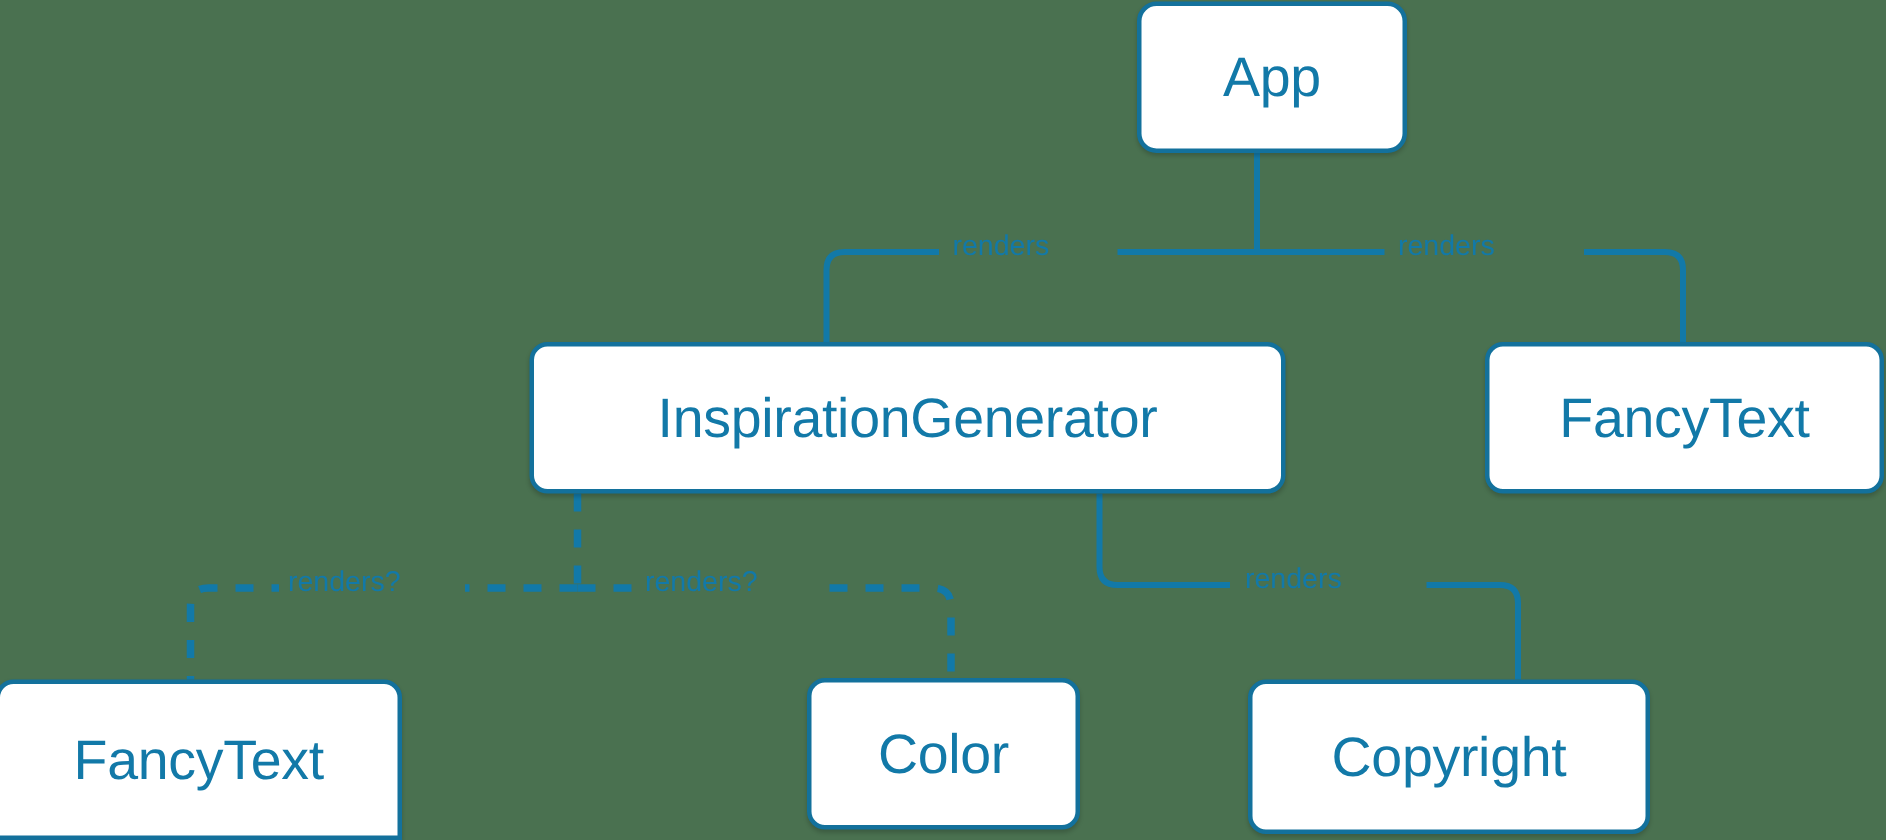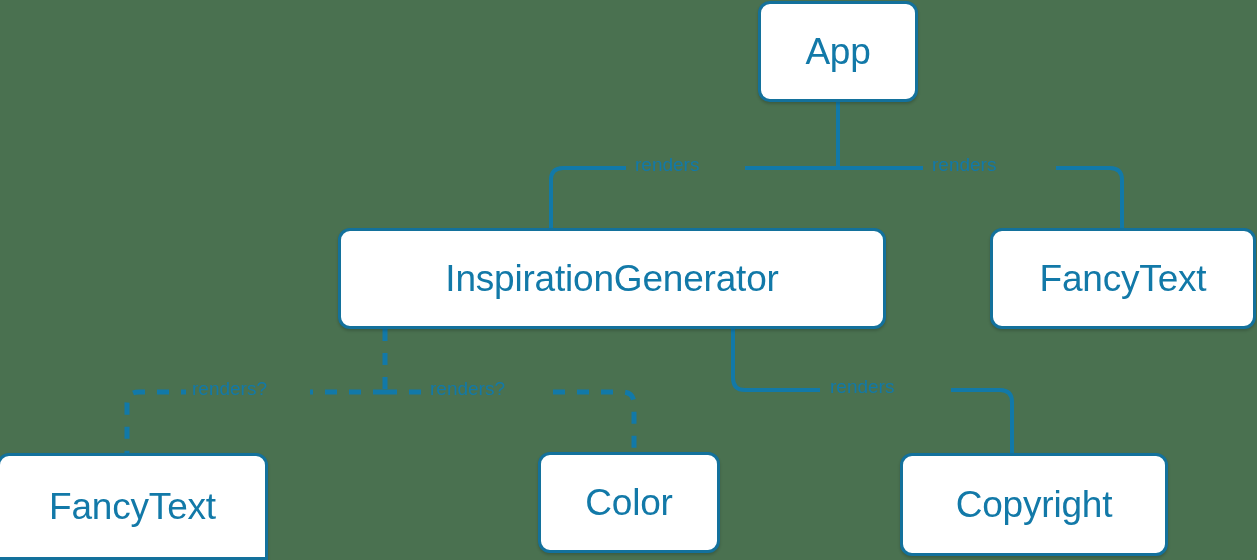--- a/index.html
+++ b/index.html
@@ -40,27 +40,27 @@
   }
   .node-label {
     color: #1279a8;
     font-size: 37px;
     font-weight: 400;
     letter-spacing: -0.2px;
     white-space: nowrap;
     line-height: 1;
   }
   
-  #node-app          { left: 758px;  top: 1px;   width: 160px; height: 101px; }
-  #node-inspiration  { left: 338px;  top: 228px; width: 548px; height: 101px; }
+  #node-app          { left: 758px;  top: 1px;   width: 180px; height: 101px; border-radius: 13px; }
+  #node-inspiration  { left: 353px;  top: 228px; width: 504px; height: 101px; }
   #node-fancytext-right { left: 990px; top: 228px; width: 266px; height: 101px; }
   #node-fancytext-bottom { left: -3px; top: 453px; width: 271px; height: 107px;
                            border-bottom-left-radius: 0; border-bottom-right-radius: 0; }
   #node-color        { left: 538px;  top: 452px; width: 182px; height: 101px; }
-  #node-copyright    { left: 900px;  top: 453px; width: 268px; height: 103px; align-items: center; }
+  #node-copyright    { left: 832px;  top: 453px; width: 268px; height: 103px; align-items: center; }
 
   .edge-label {
     position: absolute;
     color: #1279a8;
     font-size: 19px;
     font-weight: 400;
     white-space: nowrap;
     line-height: 1;
     z-index: 3;
   }

